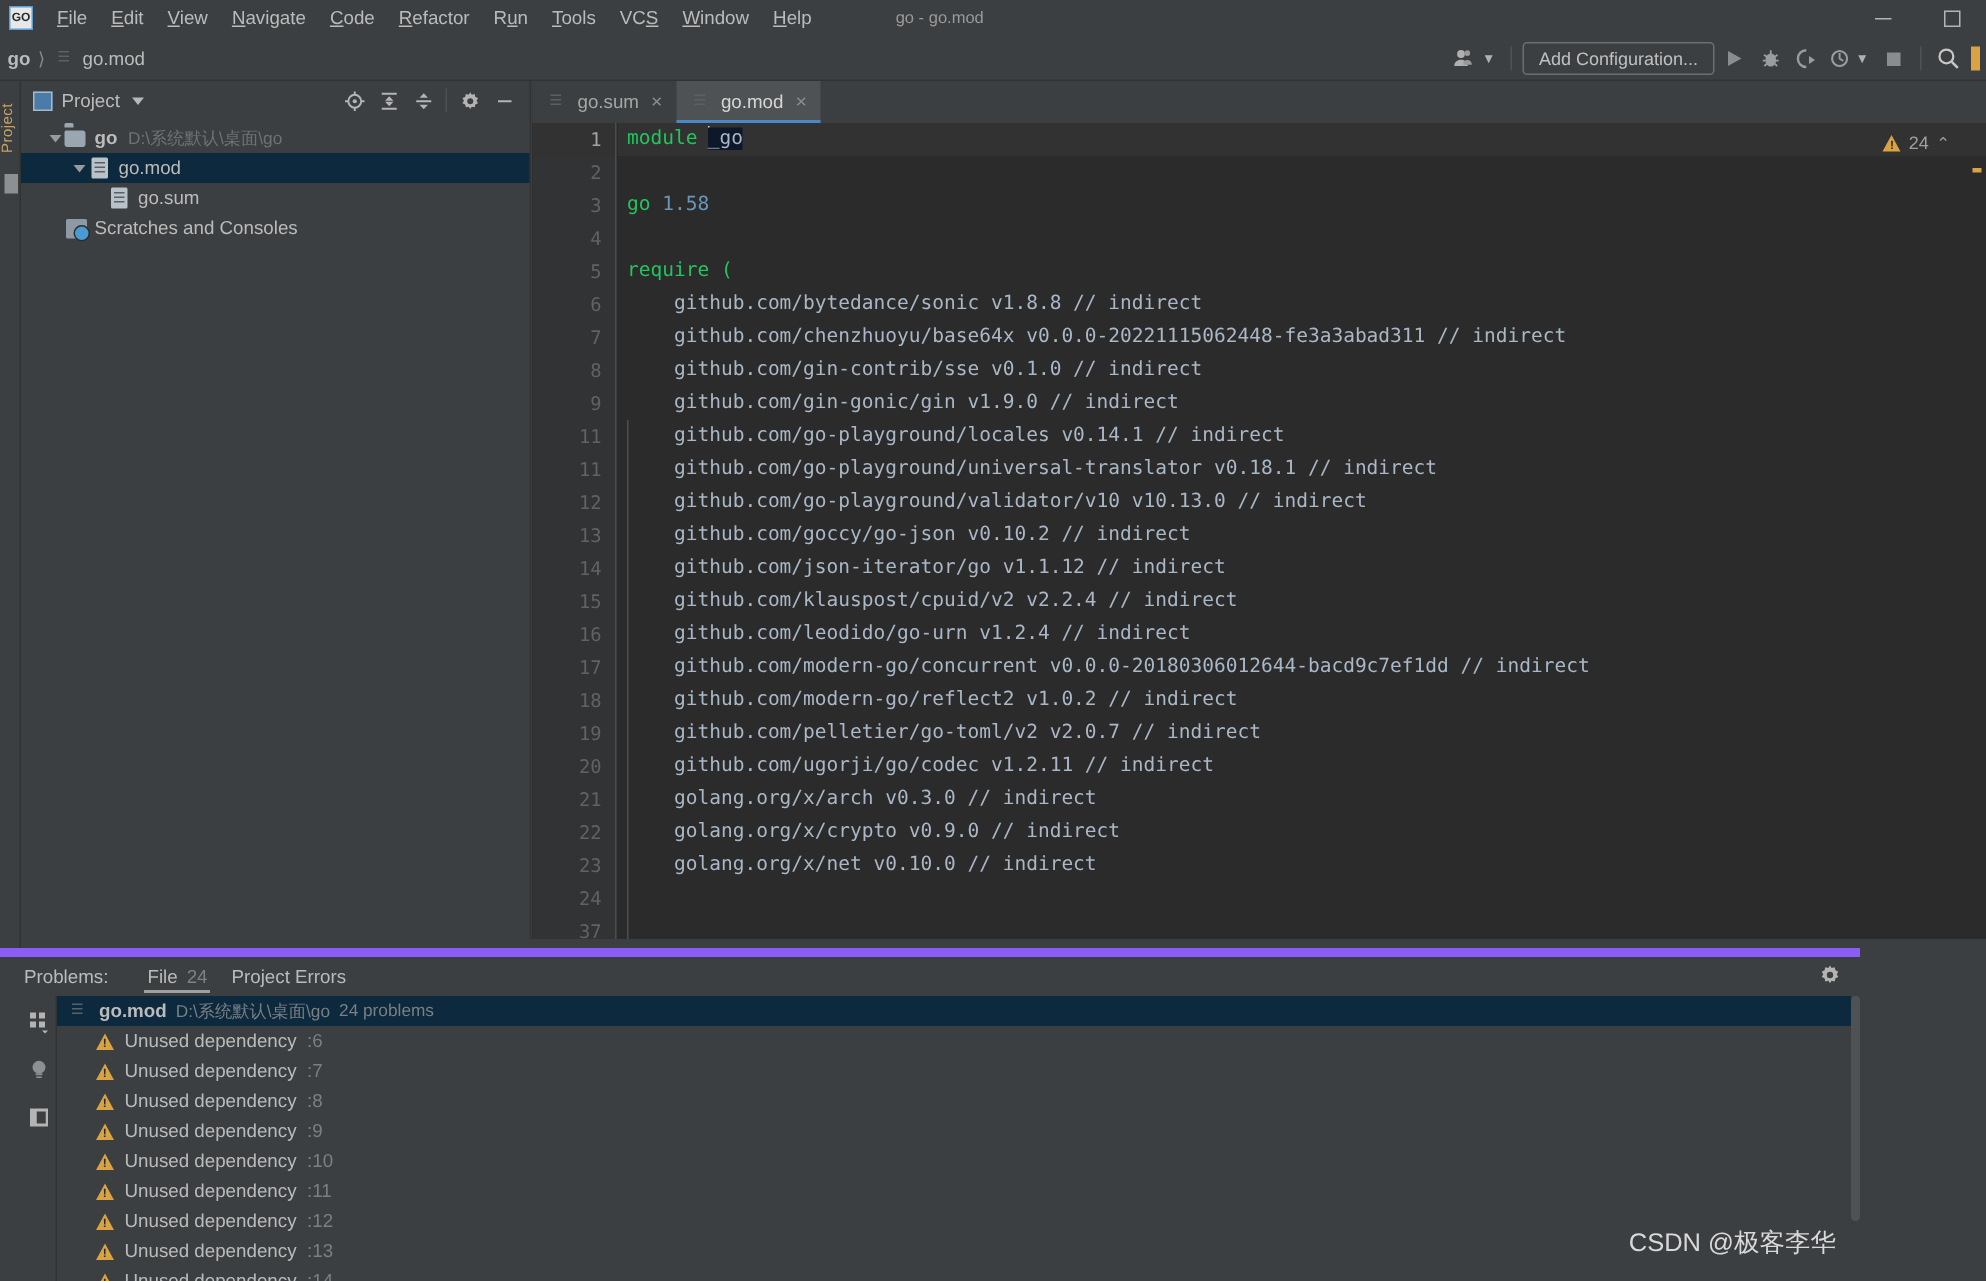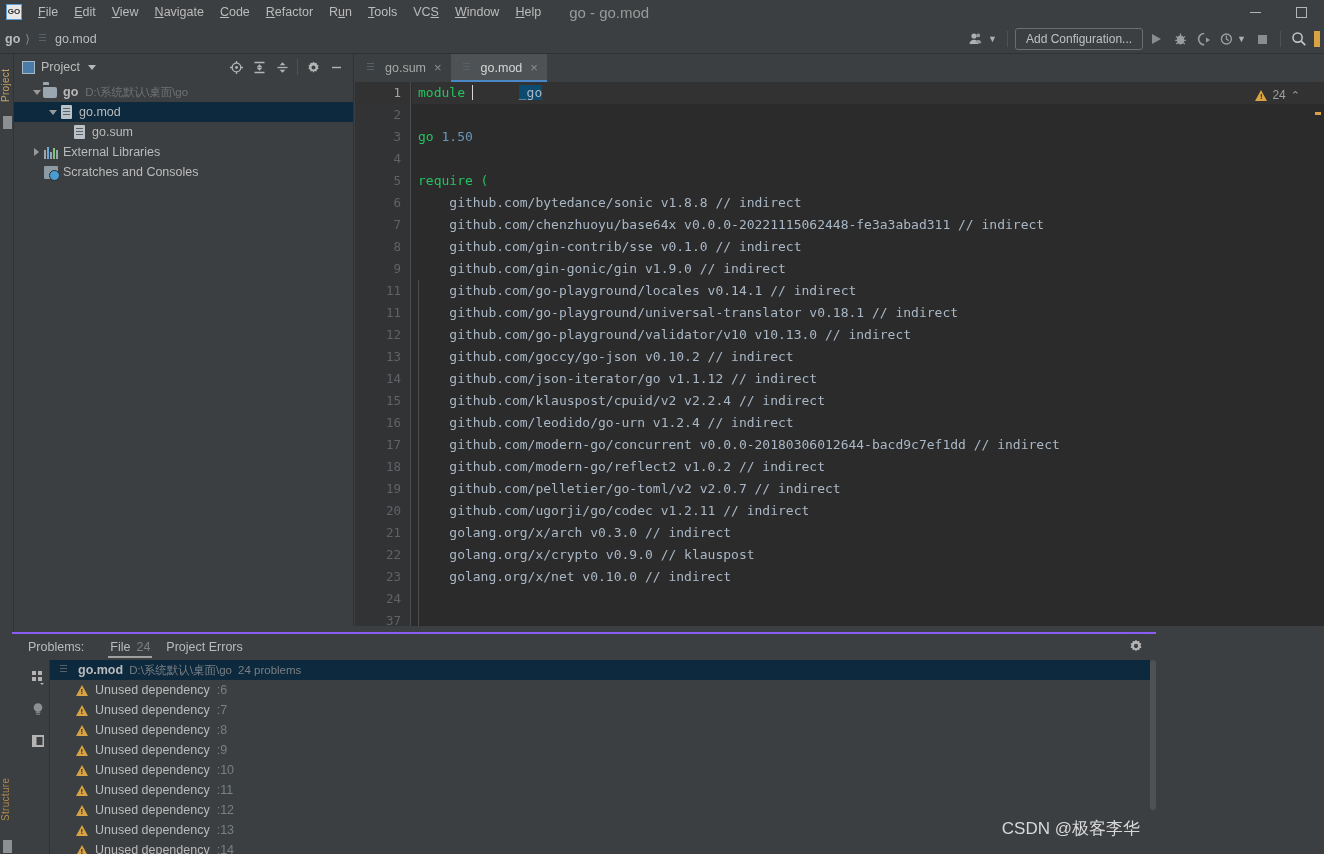--- a/index.html
+++ b/index.html
@@ -23,21 +23,21 @@
     font-size: 8px; font-weight: bold; line-height: 14px; text-align: center;
     font-family: "Liberation Sans", sans-serif;
   }
   .menu { display: flex; align-items: center; height: 24px; }
   .menu-item {
     color: #bbbbbb; font-size: 12.5px; padding: 3px 8px; cursor: default;
     white-space: nowrap;
   }
   .menu-item u { text-decoration: underline; }
   .win-title {
-    color: #9a9a9a; font-size: 15px; margin-left: 20px; white-space: nowrap;
+    color: #9a9a9a; font-size: 11px; margin-left: 48px; white-space: nowrap;
   }
   .win-ctrl { position: absolute; right: 0; top: 0; height: 24px; display: flex; }
   .win-btn { width: 46px; height: 24px; display: flex; align-items: center; justify-content: center; }
   .win-min { width: 11px; height: 1px; background: #b4b4b4; }
   .win-max { width: 11px; height: 11px; border: 1px solid #b4b4b4; }
 
   
   .navbar {
     position: absolute; top: 24px; left: 0; width: 1324px; height: 30px;
     background: #3c3f41; border-bottom: 1px solid #323232;
@@ -150,21 +150,21 @@
   }
   .gutter .ln.cur { color: #a4a3a3; background: #323232; }
   .code-lines {
     position: absolute; left: 57px; top: 0; right: 0; bottom: 0;
     font-family: "DejaVu Sans Mono", monospace; font-size: 13px;
   }
   .cl { height: 22px; line-height: 22px; white-space: pre; padding-left: 6px; color: #a9b7c6; }
   .cl.cur { background: #323232; }
   .kw { color: #22c55e; }
   .num { color: #6897bb; }
-  .sel { background: #0c4a6e; margin-left: 47px; }
+  .sel { background: #0f172a; }
   .caret-bar {
     display: inline-block; width: 1px; height: 15px; background: #d6d6d6;
     vertical-align: -3px; margin: 0 -1px;
   }
   .indent-guide {
     position: absolute; left: 63px; top: 198px; width: 1px; height: 352px; background: #4b4e50;
   }
   .warn-badge {
     position: absolute; right: 24px; top: 6px; display: flex; align-items: center; gap: 5px;
     font-size: 12px; color: #9aa0a6;
@@ -175,22 +175,22 @@
   }
   .warn-tri:after {
     content:'!'; position: absolute; left: -1.5px; top: 2px; font-size: 8px; color: #2b2b2b;
     font-family: "Liberation Sans", sans-serif; font-weight: bold;
   }
   .chev-up { color: #9aa0a6; font-size: 11px; }
   .scroll-marker { position: absolute; right: 3px; top: 30px; width: 6px; height: 3px; background: #d9a343; }
 
   
   .problems {
-    position: absolute; left: 12px; top: 632px; width: 1144px; height: 222px; background: #3c3f41;
-    border-top: 2px solid #8b5cf6;
+    position: absolute; left: 0; top: 632px; width: 1240px; height: 222px; background: #3c3f41;
+    border-top: 6px solid #8b5cf6;
   }
   .prob-head { height: 26px; display: flex; align-items: center; padding-left: 16px; position: relative; }
   .prob-label { color: #bbbbbb; font-size: 12.5px; margin-right: 18px; }
   .prob-tab {
     font-size: 12.5px; color: #bbbbbb; padding: 3px 8px 4px; position: relative; display: flex; gap: 6px;
   }
   .prob-tab .cnt { color: #7d8184; }
   .prob-tab.active:after {
     content:''; position:absolute; left:6px; right:6px; bottom:0; height:2px; background:#a0a0a0;
   }
@@ -383,35 +383,20 @@
         <div class="t-label">go.mod</div>
       </div>
 
       <div class="tree-row" style="padding-left:58px">
         <div class="ic">
             <div class="ic-file"></div>
           </div>
         <div class="t-label">go.sum</div>
       </div>
 
-      <div class="tree-row" style="padding-left:16px">
-        <div class="tw">
-            <div class="arrow-r"></div>
-          </div>
-        <div class="ic">
-          <div class="ic-libs">
-            <i style="height:9px;background:#9aa7b0"></i>
-              <i style="height:12px;background:#6aa8d8"></i>
-              <i style="height:7px;background:#9aa7b0"></i>
-              <i style="height:11px;background:#7cc47c"></i>
-              <i style="height:9px;background:#9aa7b0"></i>
-          </div>
-        </div>
-        <div class="t-label">External Libraries</div>
-      </div>
 
       <div class="tree-row" style="padding-left:29px">
         <div class="ic">
             <div class="ic-scratch"></div>
           </div>
         <div class="t-label">Scratches and Consoles</div>
       </div>
     </div>
   </div>
 
@@ -454,40 +439,40 @@
         <div class="ln">21</div>
         <div class="ln">22</div>
         <div class="ln">23</div>
         <div class="ln">24</div>
         <div class="ln">37</div>
       </div>
 
       <div class="code-lines">
         <div class="cl cur"><span class="kw">module</span><span> </span><span class="caret-bar"></span><span class="sel">_go</span></div>
         <div class="cl"><span></span></div>
-        <div class="cl"><span class="kw">go</span><span class="num"> 1.50</span></div>
+        <div class="cl"><span class="kw">go</span><span class="num"> 1.58</span></div>
         <div class="cl"><span></span></div>
         <div class="cl"><span class="kw">require</span><span class="kw"> (</span></div>
         <div class="cl">    github.com/bytedance/sonic v1.8.8 // indirect</div>
         <div class="cl">    github.com/chenzhuoyu/base64x v0.0.0-20221115062448-fe3a3abad311 // indirect</div>
         <div class="cl">    github.com/gin-contrib/sse v0.1.0 // indirect</div>
         <div class="cl">    github.com/gin-gonic/gin v1.9.0 // indirect</div>
         <div class="cl">    github.com/go-playground/locales v0.14.1 // indirect</div>
         <div class="cl">    github.com/go-playground/universal-translator v0.18.1 // indirect</div>
         <div class="cl">    github.com/go-playground/validator/v10 v10.13.0 // indirect</div>
         <div class="cl">    github.com/goccy/go-json v0.10.2 // indirect</div>
         <div class="cl">    github.com/json-iterator/go v1.1.12 // indirect</div>
         <div class="cl">    github.com/klauspost/cpuid/v2 v2.2.4 // indirect</div>
         <div class="cl">    github.com/leodido/go-urn v1.2.4 // indirect</div>
         <div class="cl">    github.com/modern-go/concurrent v0.0.0-20180306012644-bacd9c7ef1dd // indirect</div>
         <div class="cl">    github.com/modern-go/reflect2 v1.0.2 // indirect</div>
         <div class="cl">    github.com/pelletier/go-toml/v2 v2.0.7 // indirect</div>
         <div class="cl">    github.com/ugorji/go/codec v1.2.11 // indirect</div>
         <div class="cl">    golang.org/x/arch v0.3.0 // indirect</div>
-        <div class="cl">    golang.org/x/crypto v0.9.0 // klauspost</div>
+        <div class="cl">    golang.org/x/crypto v0.9.0 // indirect</div>
         <div class="cl">    golang.org/x/net v0.10.0 // indirect</div>
       </div>
 
       <div class="indent-guide"></div>
 
       <div class="warn-badge">
         <span class="warn-tri"></span>
         <span>24</span>
         <span class="chev-up">⌃</span>
       </div>

